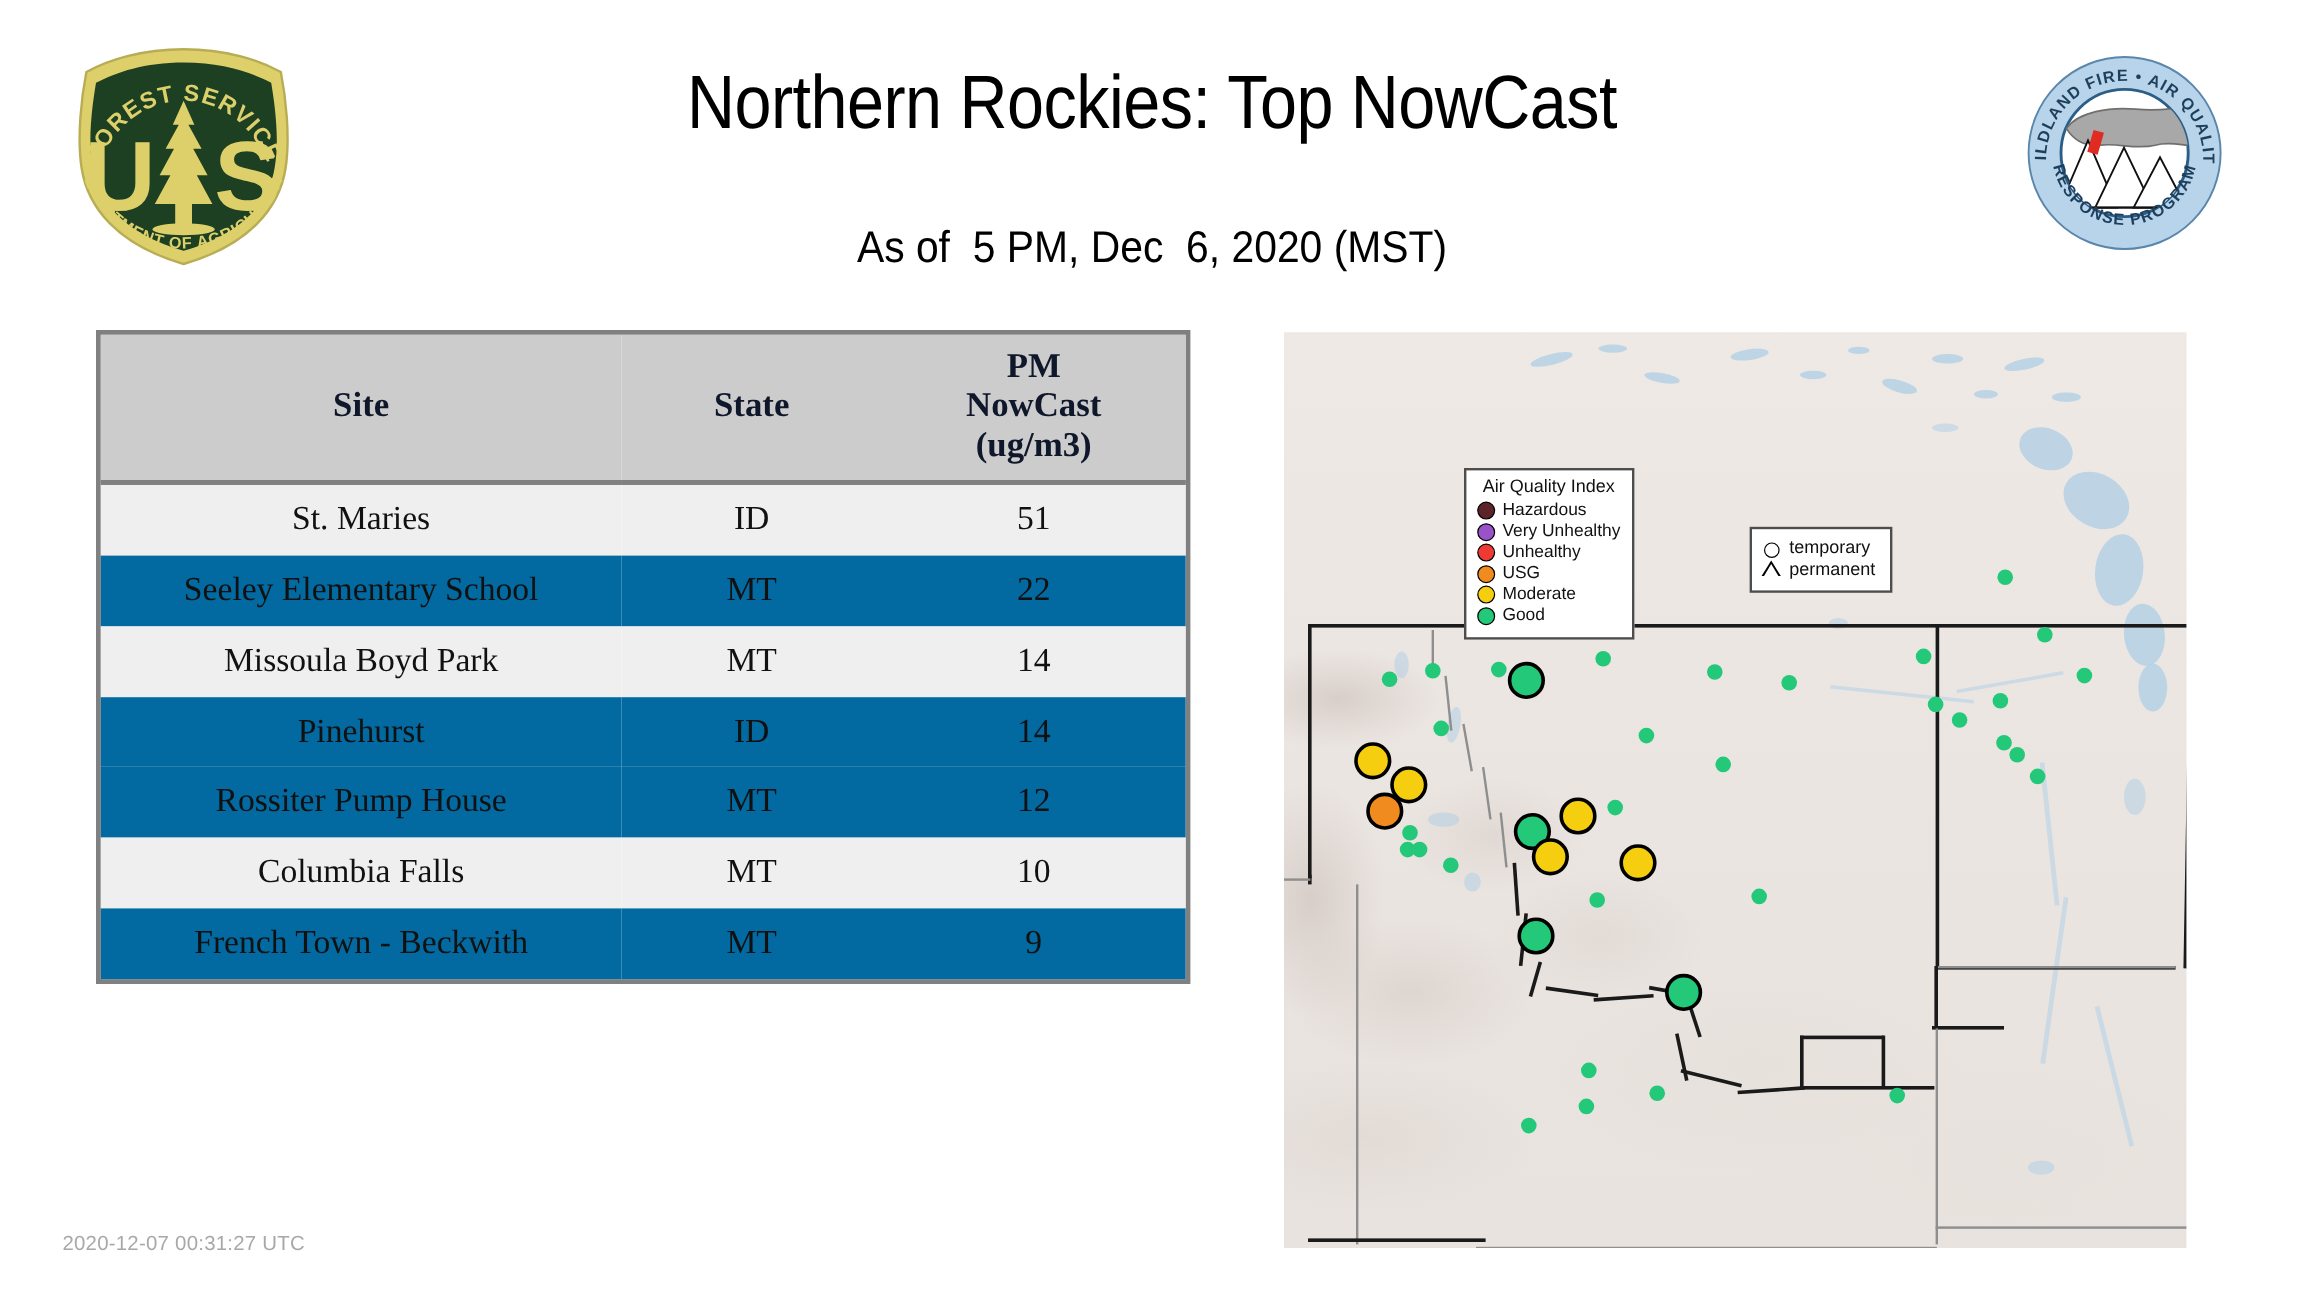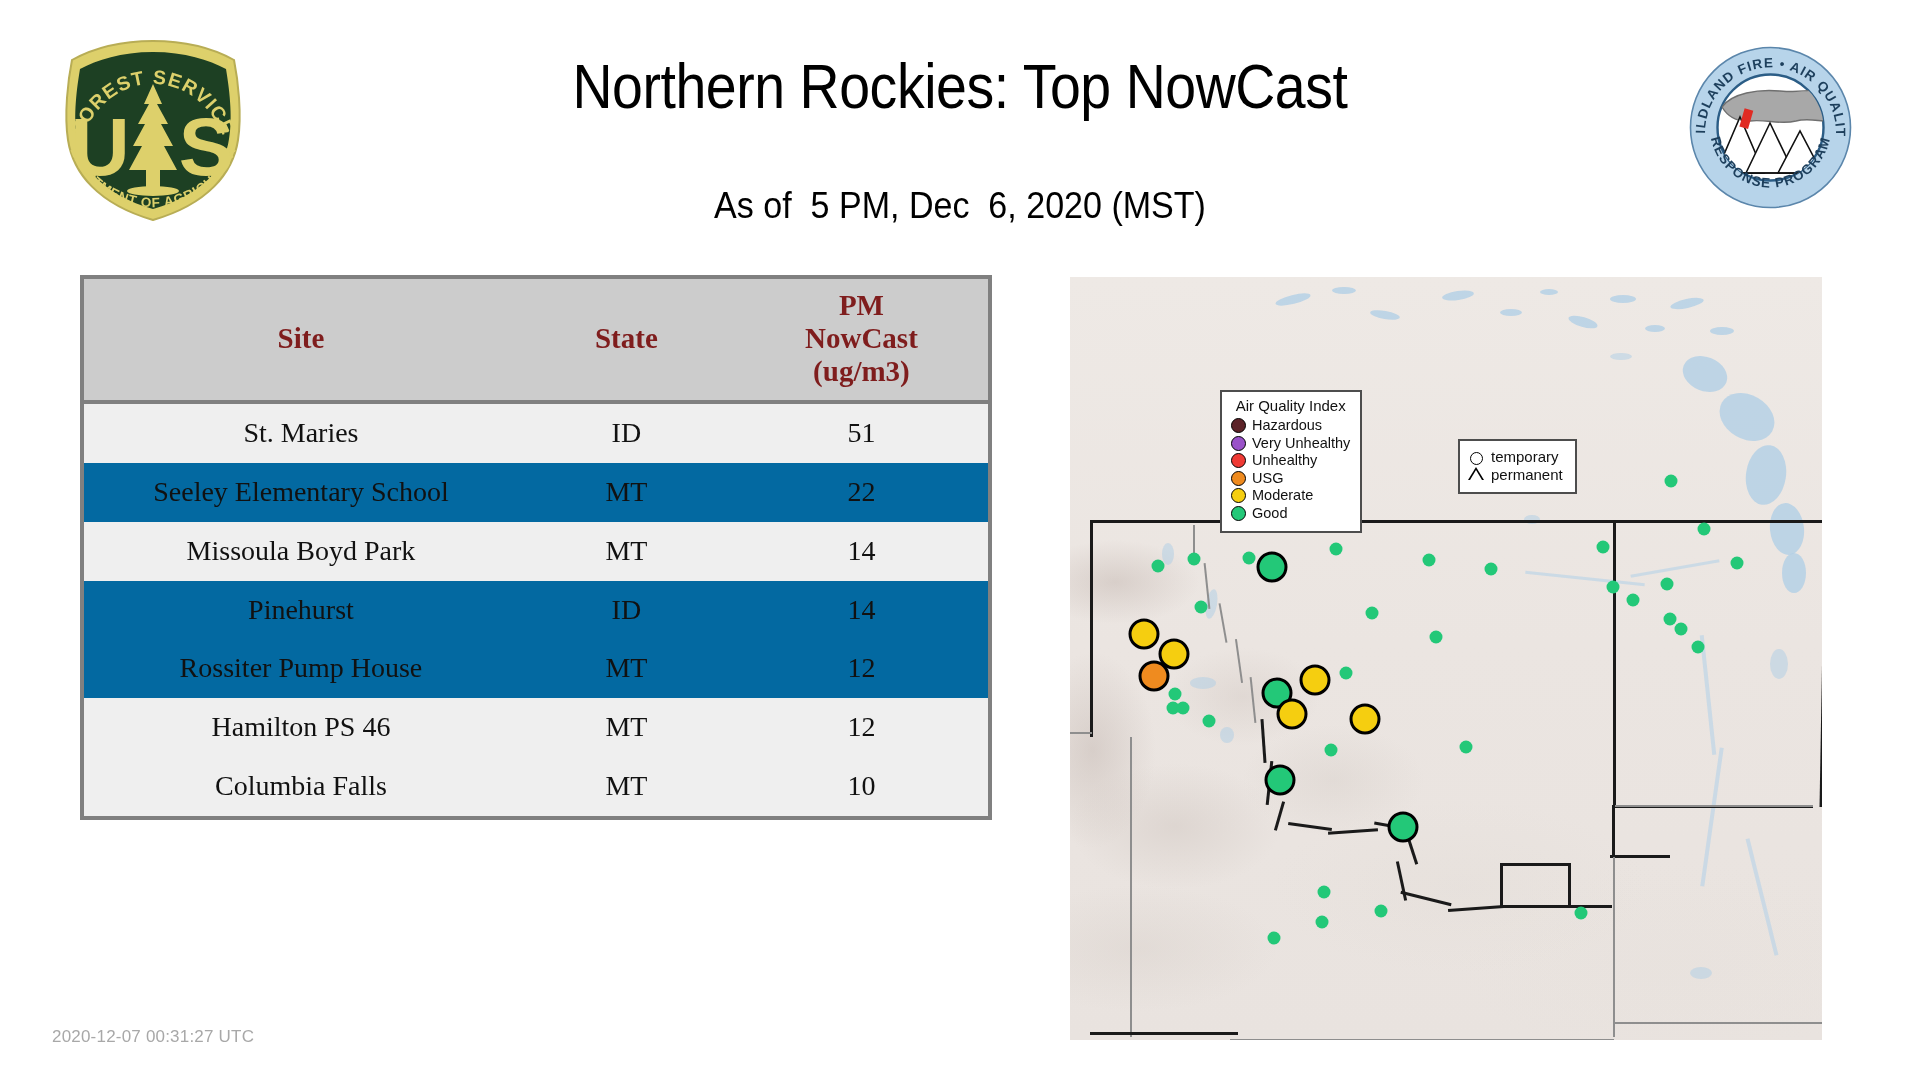--- a/index.html
+++ b/index.html
@@ -72,21 +72,21 @@
   table.nowcast {
     width: 100%;
     border-collapse: collapse;
     font-family: "Liberation Serif", "DejaVu Serif", serif;
   }
   table.nowcast thead th {
     background: #cccccc;
     border-bottom: 4px solid #808080;
     font-size: 29px;
     font-weight: bold;
-    color: #7f1d1d;
+    color: #0f172a;
     padding: 10px 4px 12px 4px;
     text-align: center;
     line-height: 1.14;
   }
   table.nowcast thead th.col-site   { width: 48%; }
   table.nowcast thead th.col-state  { width: 24%; }
   table.nowcast thead th.col-value  { width: 28%; }
   table.nowcast tbody td {
     font-size: 28px;
     color: #111111;
@@ -347,28 +347,28 @@
           <td>Pinehurst</td>
           <td>ID</td>
           <td>14</td>
         </tr>
         <tr class="even">
           <td>Rossiter Pump House</td>
           <td>MT</td>
           <td>12</td>
         </tr>
         <tr class="odd">
-          <td>Hamilton PS 46</td>
-          <td>MT</td>
-          <td>12</td>
-        </tr>
-        <tr class="odd">
           <td>Columbia Falls</td>
           <td>MT</td>
           <td>10</td>
+        </tr>
+        <tr class="even">
+          <td>French Town - Beckwith</td>
+          <td>MT</td>
+          <td>9</td>
         </tr>
       </tbody>
   </table>
 </div>
 
 <div id="map-panel">
   <div id="map-terrain"></div>
 
   <div class="water" style="left:205px;top:18px;width:36px;height:9px;transform:rotate(-14deg);"></div>
   <div class="water" style="left:262px;top:10px;width:24px;height:7px;"></div>

